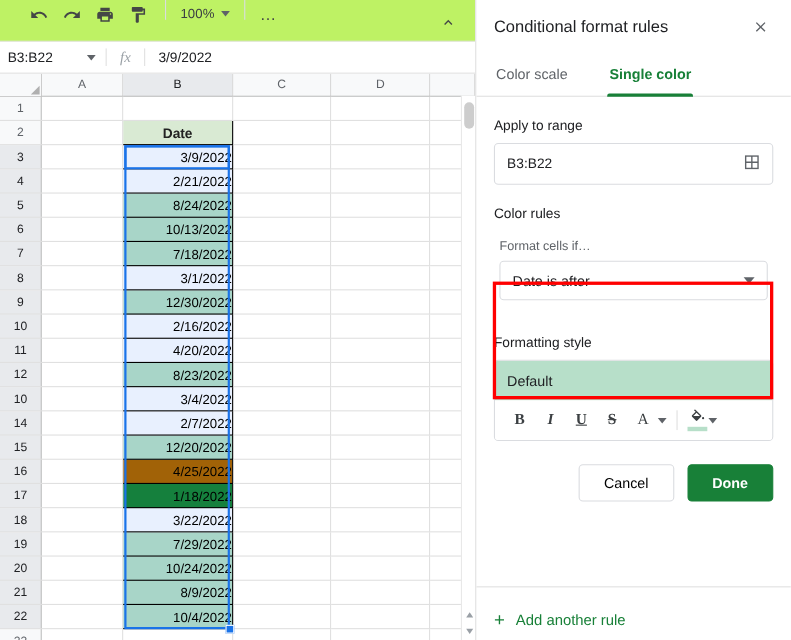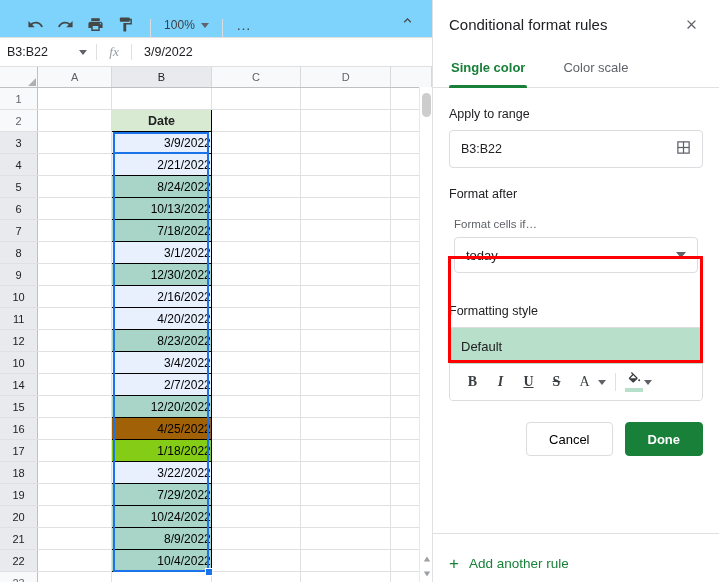--- a/index.html
+++ b/index.html
@@ -16,22 +16,22 @@
   
   #sheet-pane {
     position: absolute; left: 0; top: 0;
     width: 432px; height: 582px;
     background: #ffffff; overflow: hidden;
   }
 
   
   #toolbar {
     position: absolute; left: 0; top: 0; width: 432px; height: 38px;
-    background: #7dd3fc; border-bottom: 1px solid #e0e0e0;
-    display: flex; align-items: flex-end; padding-left: 22px; box-sizing: border-box;
+    background: #bef264; border-bottom: 1px solid #e0e0e0;
+    display: flex; align-items: flex-start; padding-left: 22px; box-sizing: border-box;
   }
   .tb-btn {
     width: 26px; height: 26px; display: flex; align-items: center; justify-content: center;
     border-radius: 3px; margin-right: 4px; cursor: pointer; color: #444746;
   }
   .tb-sep { width: 1px; height: 18px; background: #dadce0; margin: 0 8px; }
   .zoom-box {
     display: flex; align-items: center; gap: 6px; height: 24px;
     padding: 0 5px; border-radius: 3px; cursor: pointer;
   }
@@ -429,21 +429,21 @@
               <td class="row-head sel">16</td>
               <td class="cell" style="width: 83px;"></td>
               <td class="cell date" style="width: 100px; background: #a16207;">4/25/2022</td>
               <td class="cell" style="width: 101px;"></td>
               <td class="cell" style="width: 101px;"></td>
               <td class="cell" style="width: 46px;"></td>
             </tr>
             <tr>
               <td class="row-head sel">17</td>
               <td class="cell" style="width: 83px;"></td>
-              <td class="cell date" style="width: 100px; background: #84cc16;">1/18/2022</td>
+              <td class="cell date" style="width: 100px; background: #15803d;">1/18/2022</td>
               <td class="cell" style="width: 101px;"></td>
               <td class="cell" style="width: 101px;"></td>
               <td class="cell" style="width: 46px;"></td>
             </tr>
             <tr>
               <td class="row-head sel">18</td>
               <td class="cell" style="width: 83px;"></td>
               <td class="cell date" style="width: 100px; background: rgb(232, 240, 254);">3/22/2022</td>
               <td class="cell" style="width: 101px;"></td>
               <td class="cell" style="width: 101px;"></td>
@@ -518,48 +518,48 @@
     <div id="panel-header">
       <span id="panel-title">Conditional format rules</span>
       <span id="panel-close">
         <svg width="15" height="15" viewBox="0 0 24 24" fill="#5f6368">
           <path d="M19 6.41L17.59 5 12 10.59 6.41 5 5 6.41 10.59 12 5 17.59 6.41 19 12 13.41 17.59 19 19 17.59 13.41 12z"></path>
         </svg>
       </span>
     </div>
 
     <div id="tabs">
+      <div class="tab">
+        <span>Color scale</span>
+      </div>
       <div class="tab active">
         <span>Single color</span>
-      </div>
-      <div class="tab">
-        <span>Color scale</span>
       </div>
     </div>
 
     <div id="panel-body">
 
       <div class="sec-label">Apply to range</div>
       <div class="range-input">
         <span class="rv">B3:B22</span>
         <span>
           <svg width="15" height="15" viewBox="0 0 24 24" fill="none" stroke="#5f6368" stroke-width="2">
             <rect x="3" y="3" width="18" height="18"></rect>
               <line x1="3" y1="12" x2="21" y2="12"></line>
               <line x1="12" y1="3" x2="12" y2="21"></line>
           </svg>
         </span>
       </div>
 
-      <div class="sec-label">Format after</div>
+      <div class="sec-label">Color rules</div>
 
       <div id="format-rules-block">
         <div class="tiny-label">Format cells if…</div>
         <div class="select-box">
-          <span class="sv">today</span>
+          <span class="sv">Date is after</span>
           <span class="tri-d"></span>
         </div>
       </div>
 
       <div class="sec-label" style="margin-top:20px">Formatting style</div>
       <div class="fmt-card">
         <div class="fmt-preview" style="background: rgb(183, 223, 201);">Default</div>
         <div class="fmt-toolbar">
           <div class="fmt-btn b">B</div>
           <div class="fmt-btn i">I</div>

